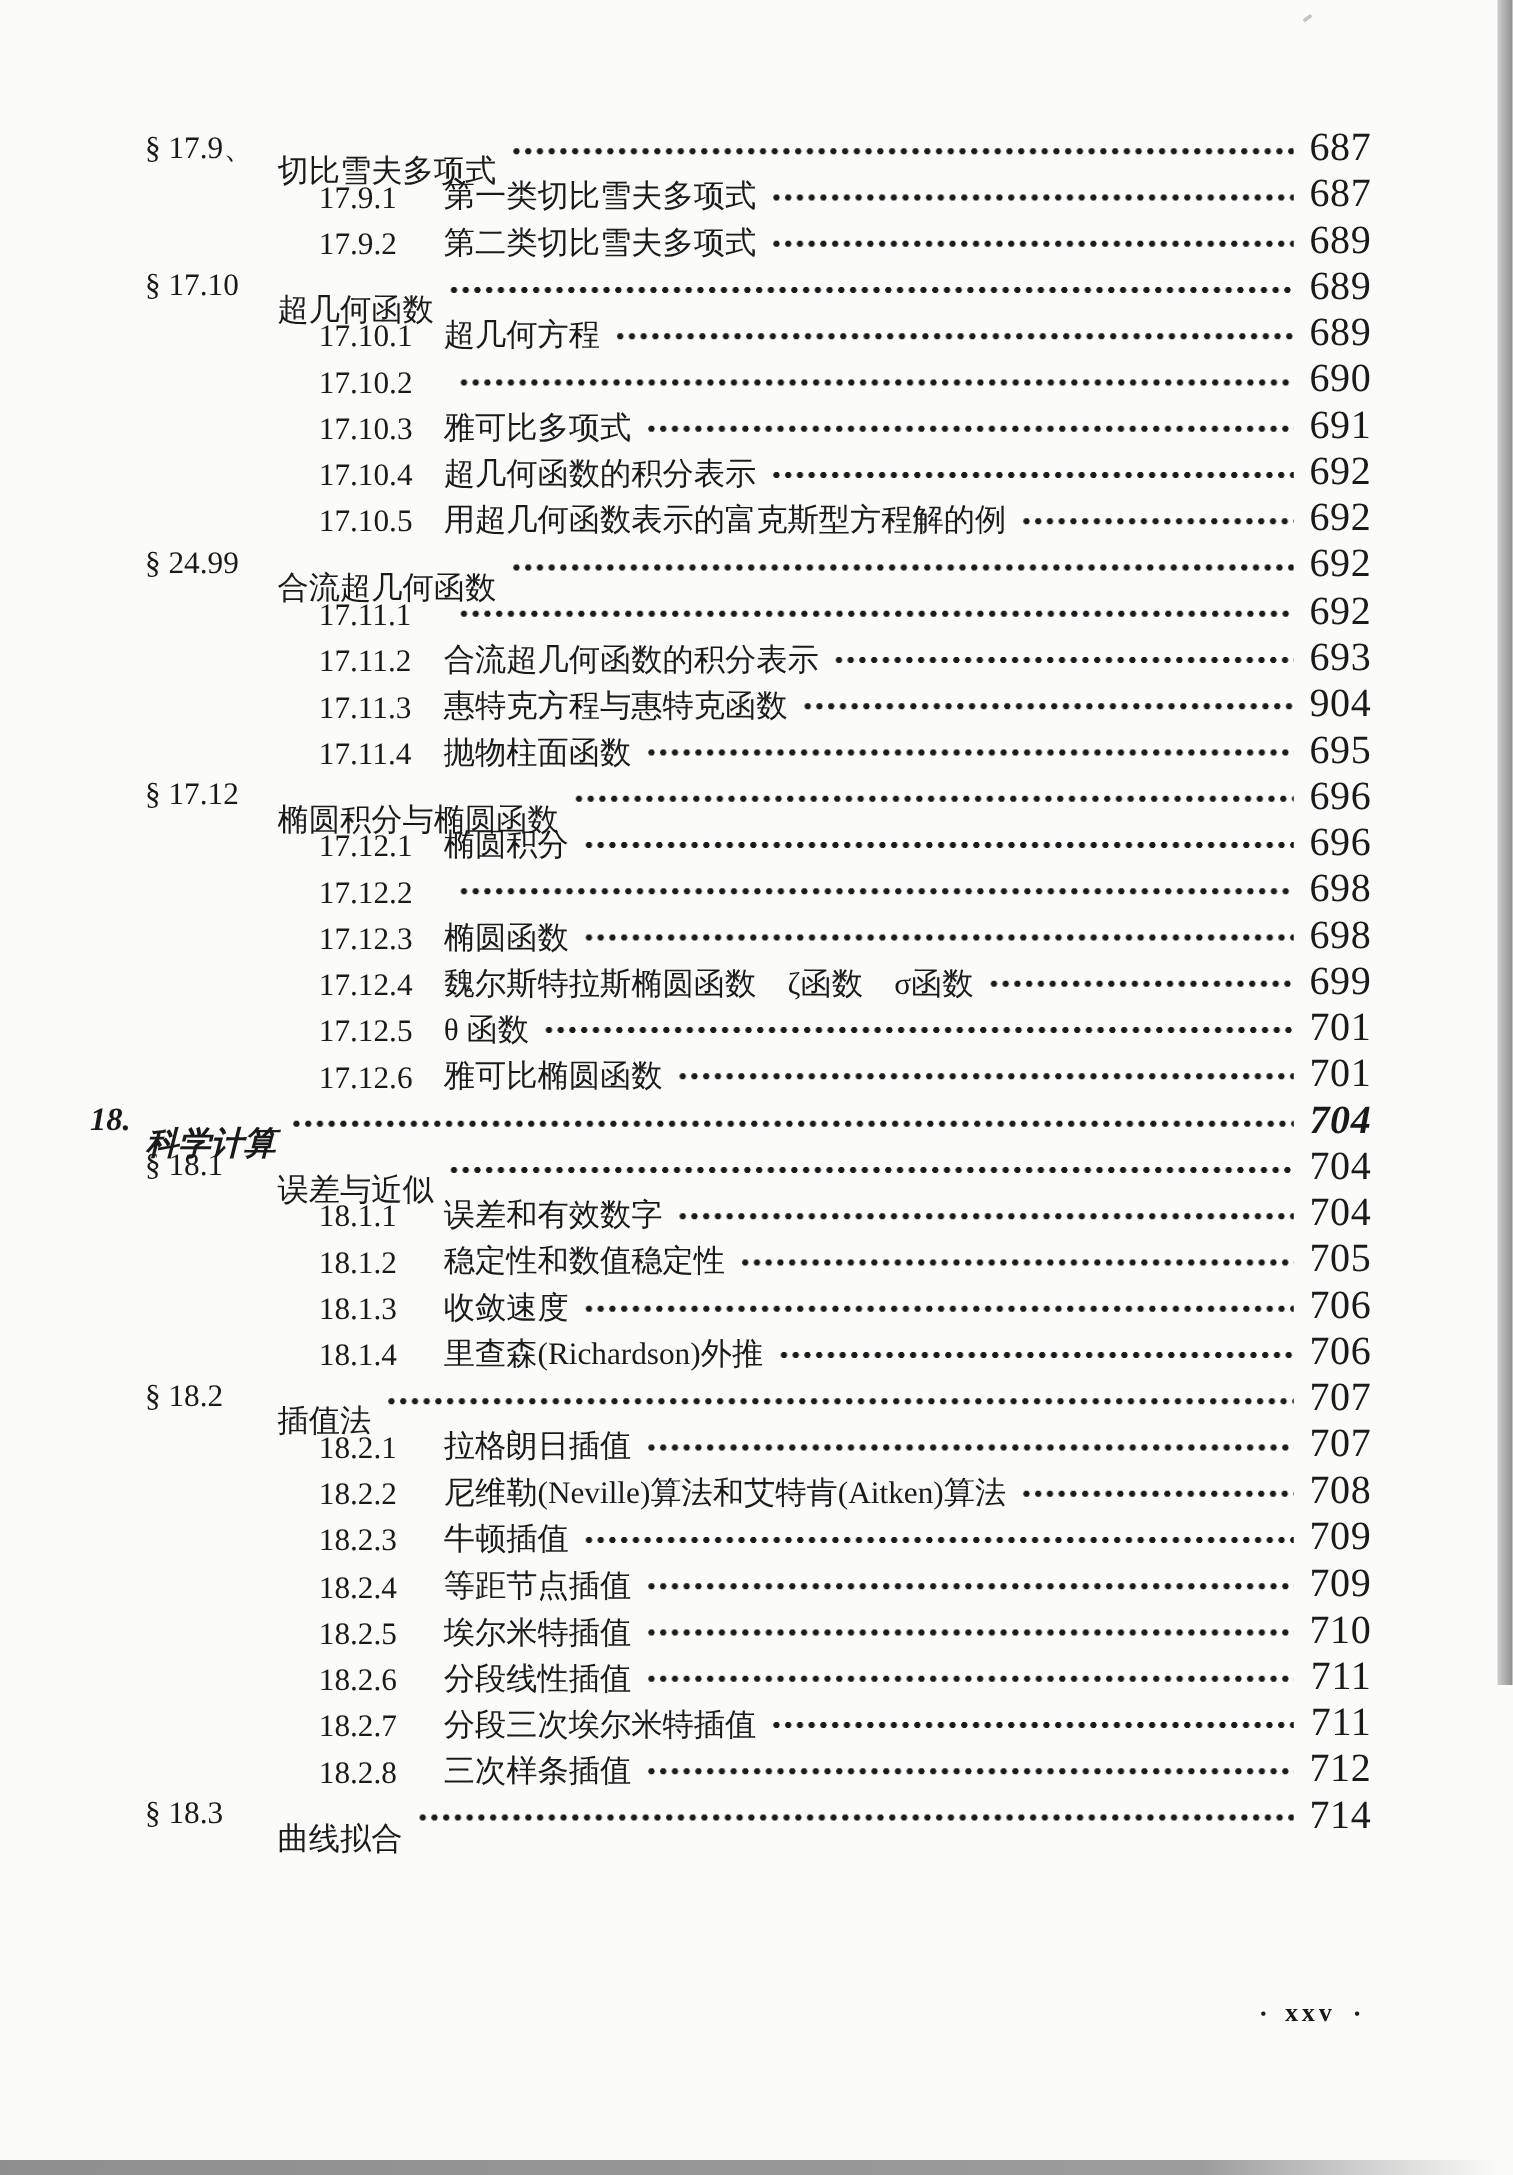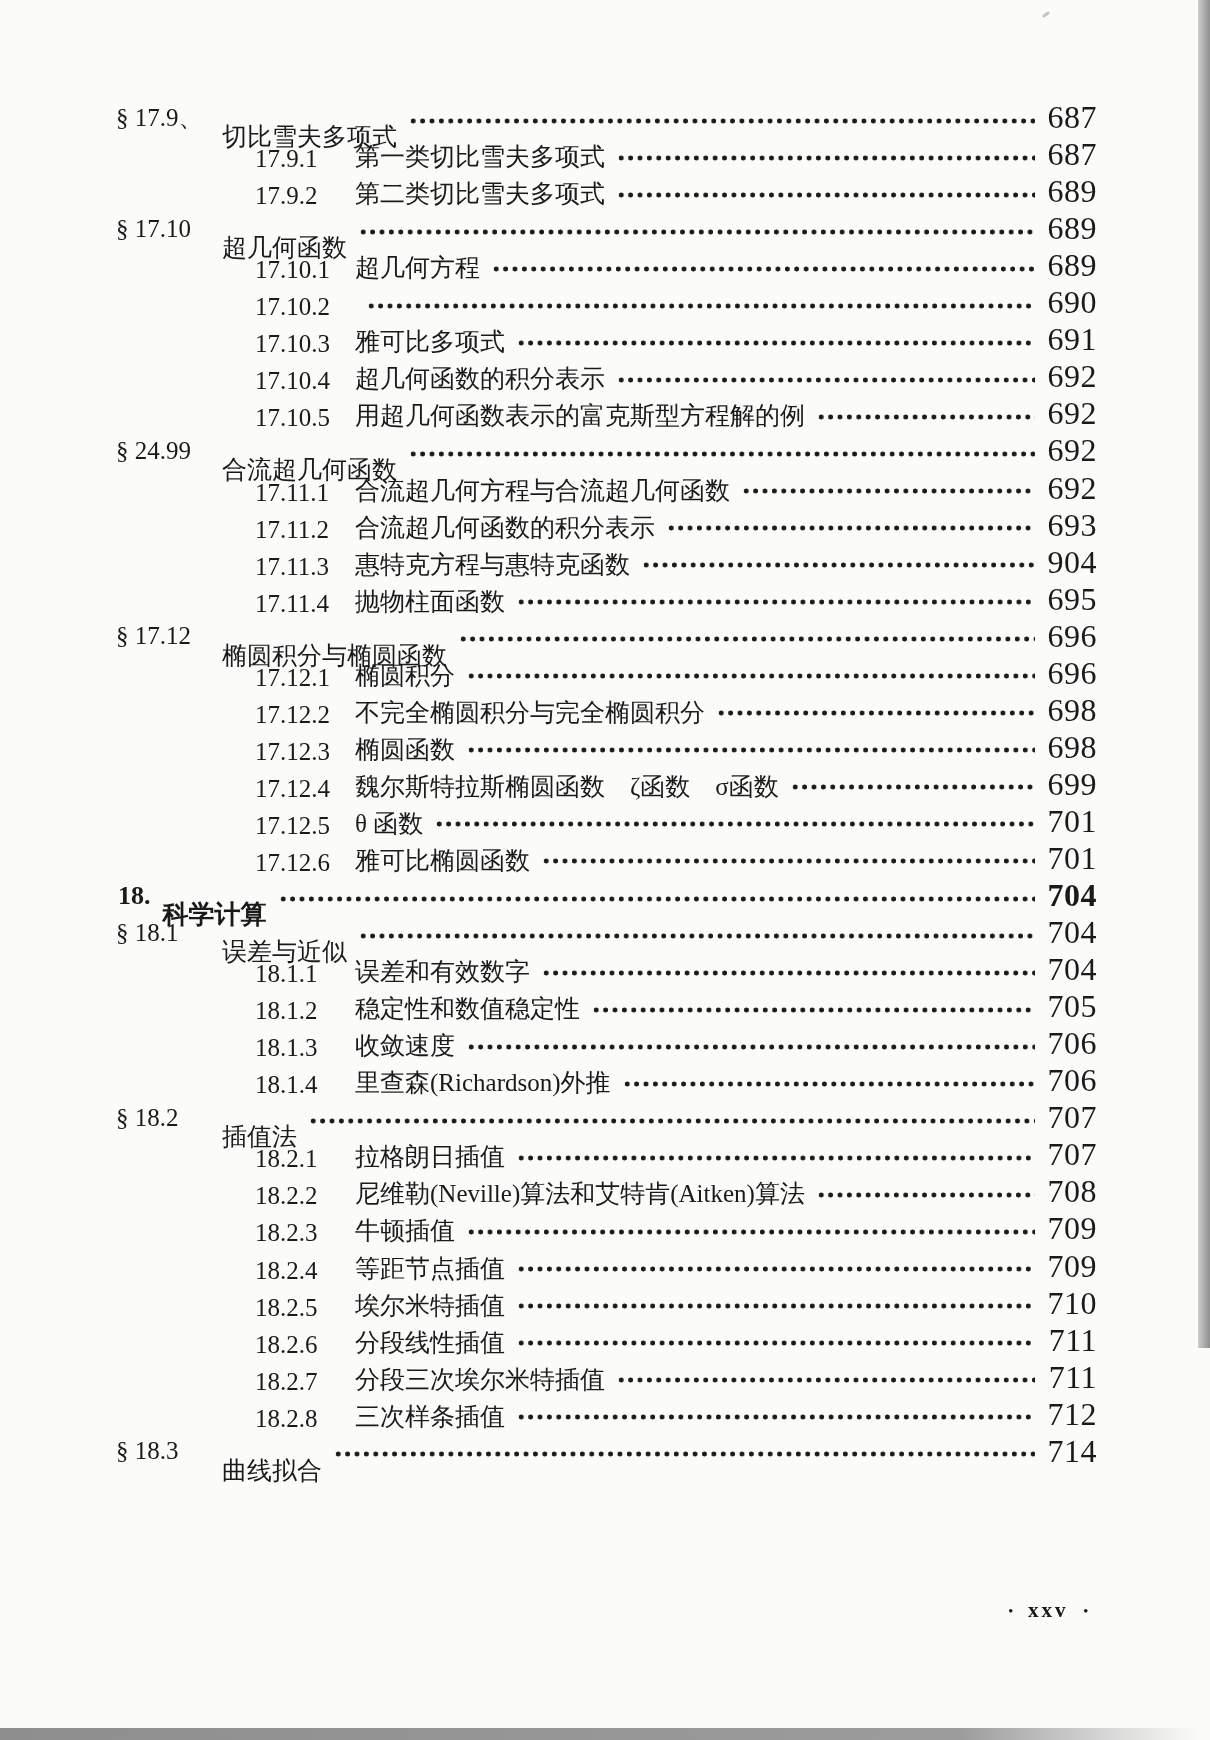--- a/index.html
+++ b/index.html
@@ -15,21 +15,21 @@
   .row{
     display:flex;align-items:center;height:37.06px;font-size:25px;
     white-space:pre;
   }
   .row .num{white-space:pre;}
   .row .title{white-space:pre;margin-top:38px;}
   .row.section{padding-left:116px;}
   .row.section .num{min-width:106px;}
   .row.sub{padding-left:255px;align-items:flex-end;}
   .row.sub .num{min-width:100px;}
-  .row.chapter{padding-left:118px;font-weight:bold;font-size:26px;}
+  .row.chapter{padding-left:72px;font-weight:bold;font-size:26px;font-style:italic;}
   .row.chapter .num{margin-right:12px;}
   .dots{
     flex:1;align-self:center;height:8px;margin:6px 10px 0 12px;
     background-image:radial-gradient(circle 2.6px at 4.2px 4px,#1b1b1b 2.2px,rgba(0,0,0,0) 2.8px);
     background-size:9.4px 8px;background-repeat:repeat-x;
   }
   .page{min-width:52px;text-align:right;font-size:32px;letter-spacing:0.5px;}
   .footer{
     position:absolute;top:1598px;right:122px;
     display:flex;align-items:center;gap:15px;
@@ -56,27 +56,27 @@
     <div class="row section"><span class="num">§ 17.9、</span><span class="title">切比雪夫多项式</span><span class="dots"></span><span class="page">687</span></div>
     <div class="row sub"><span class="num">17.9.1</span><span class="title">第一类切比雪夫多项式</span><span class="dots"></span><span class="page">687</span></div>
     <div class="row sub"><span class="num">17.9.2</span><span class="title">第二类切比雪夫多项式</span><span class="dots"></span><span class="page">689</span></div>
     <div class="row section"><span class="num">§ 17.10</span><span class="title">超几何函数</span><span class="dots"></span><span class="page">689</span></div>
     <div class="row sub"><span class="num">17.10.1</span><span class="title">超几何方程</span><span class="dots"></span><span class="page">689</span></div>
     <div class="row sub"><span class="num">17.10.2</span><span class="dots"></span><span class="page">690</span></div>
     <div class="row sub"><span class="num">17.10.3</span><span class="title">雅可比多项式</span><span class="dots"></span><span class="page">691</span></div>
     <div class="row sub"><span class="num">17.10.4</span><span class="title">超几何函数的积分表示</span><span class="dots"></span><span class="page">692</span></div>
     <div class="row sub"><span class="num">17.10.5</span><span class="title">用超几何函数表示的富克斯型方程解的例</span><span class="dots"></span><span class="page">692</span></div>
     <div class="row section"><span class="num">§ 24.99</span><span class="title">合流超几何函数</span><span class="dots"></span><span class="page">692</span></div>
-    <div class="row sub"><span class="num">17.11.1</span><span class="title">合流超几何方程与合流超几何函数</span><span class="dots"></span><span class="page">692</span></div>
+    <div class="row sub"><span class="num">17.11.1</span><span class="dots"></span><span class="page">692</span></div>
     <div class="row sub"><span class="num">17.11.2</span><span class="title">合流超几何函数的积分表示</span><span class="dots"></span><span class="page">693</span></div>
     <div class="row sub"><span class="num">17.11.3</span><span class="title">惠特克方程与惠特克函数</span><span class="dots"></span><span class="page">904</span></div>
     <div class="row sub"><span class="num">17.11.4</span><span class="title">抛物柱面函数</span><span class="dots"></span><span class="page">695</span></div>
     <div class="row section"><span class="num">§ 17.12</span><span class="title">椭圆积分与椭圆函数</span><span class="dots"></span><span class="page">696</span></div>
     <div class="row sub"><span class="num">17.12.1</span><span class="title">椭圆积分</span><span class="dots"></span><span class="page">696</span></div>
-    <div class="row sub"><span class="num">17.12.2</span><span class="title">不完全椭圆积分与完全椭圆积分</span><span class="dots"></span><span class="page">698</span></div>
+    <div class="row sub"><span class="num">17.12.2</span><span class="dots"></span><span class="page">698</span></div>
     <div class="row sub"><span class="num">17.12.3</span><span class="title">椭圆函数</span><span class="dots"></span><span class="page">698</span></div>
     <div class="row sub"><span class="num">17.12.4</span><span class="title">魏尔斯特拉斯椭圆函数　ζ函数　σ函数</span><span class="dots"></span><span class="page">699</span></div>
     <div class="row sub"><span class="num">17.12.5</span><span class="title">θ 函数</span><span class="dots"></span><span class="page">701</span></div>
     <div class="row sub"><span class="num">17.12.6</span><span class="title">雅可比椭圆函数</span><span class="dots"></span><span class="page">701</span></div>
     <div class="row chapter"><span class="num">18.</span><span class="title">科学计算</span><span class="dots"></span><span class="page">704</span></div>
     <div class="row section"><span class="num">§ 18.1</span><span class="title">误差与近似</span><span class="dots"></span><span class="page">704</span></div>
     <div class="row sub"><span class="num">18.1.1</span><span class="title">误差和有效数字</span><span class="dots"></span><span class="page">704</span></div>
     <div class="row sub"><span class="num">18.1.2</span><span class="title">稳定性和数值稳定性</span><span class="dots"></span><span class="page">705</span></div>
     <div class="row sub"><span class="num">18.1.3</span><span class="title">收敛速度</span><span class="dots"></span><span class="page">706</span></div>
     <div class="row sub"><span class="num">18.1.4</span><span class="title">里查森(Richardson)外推</span><span class="dots"></span><span class="page">706</span></div>

